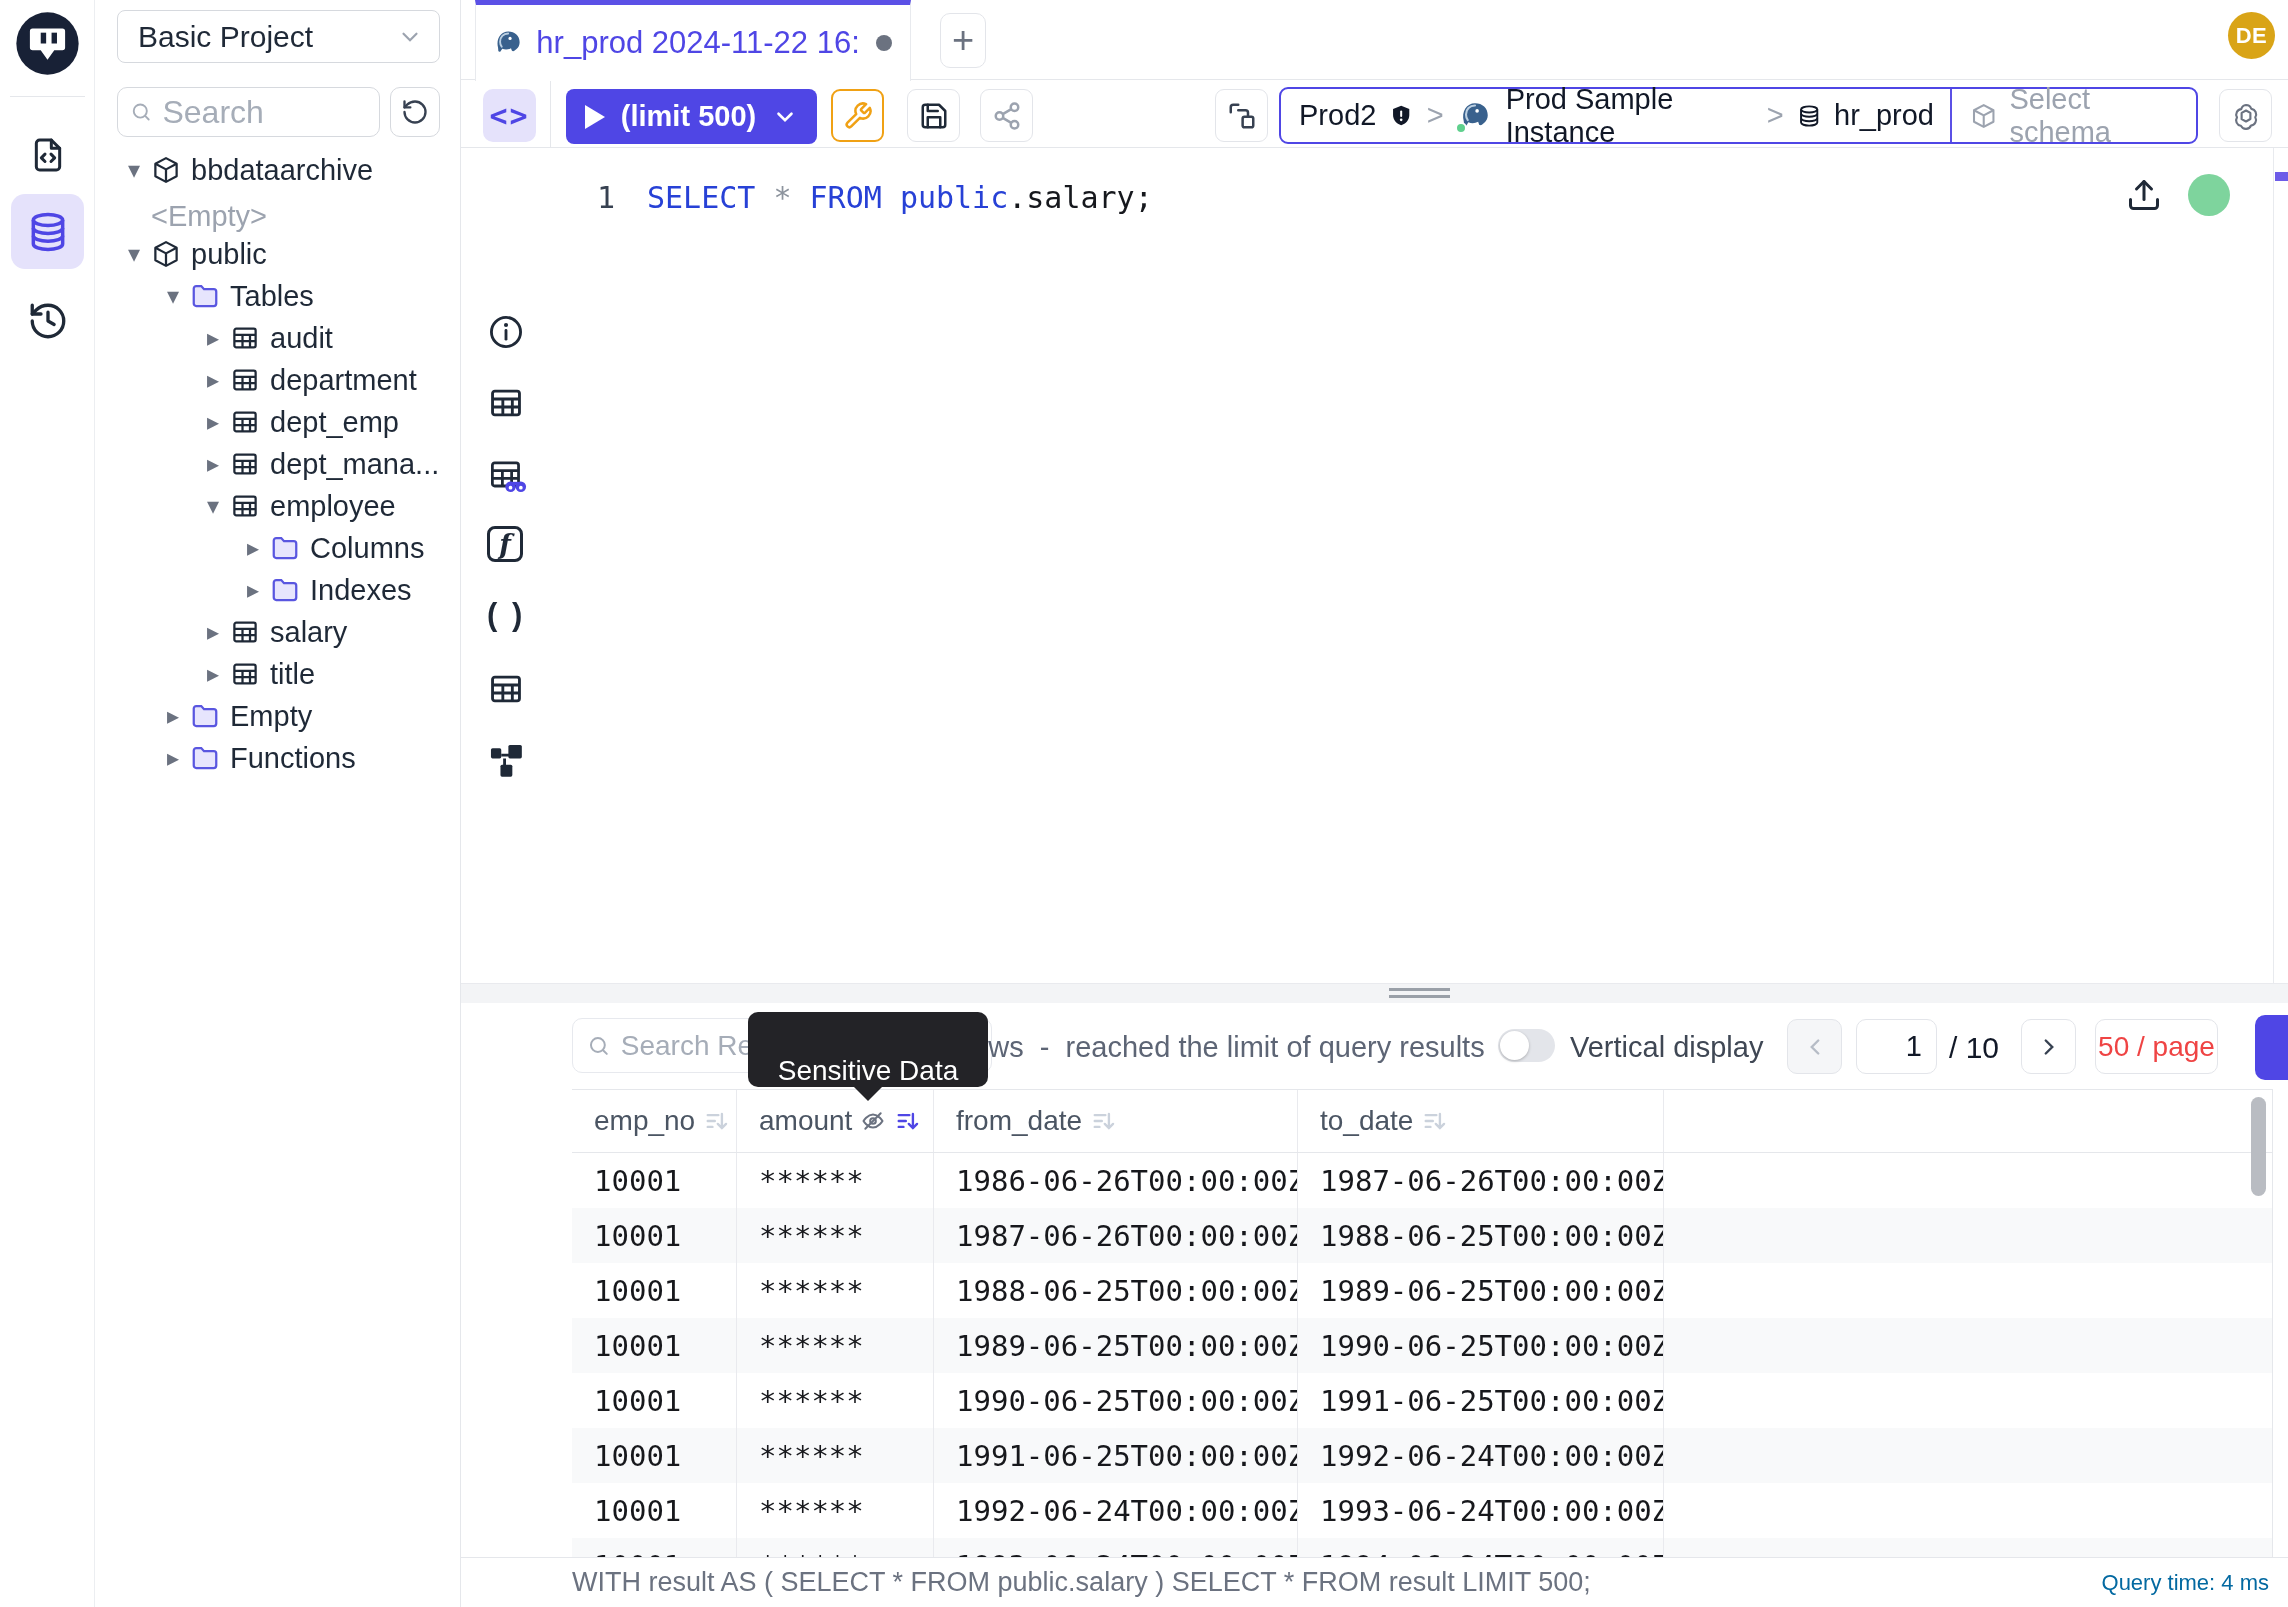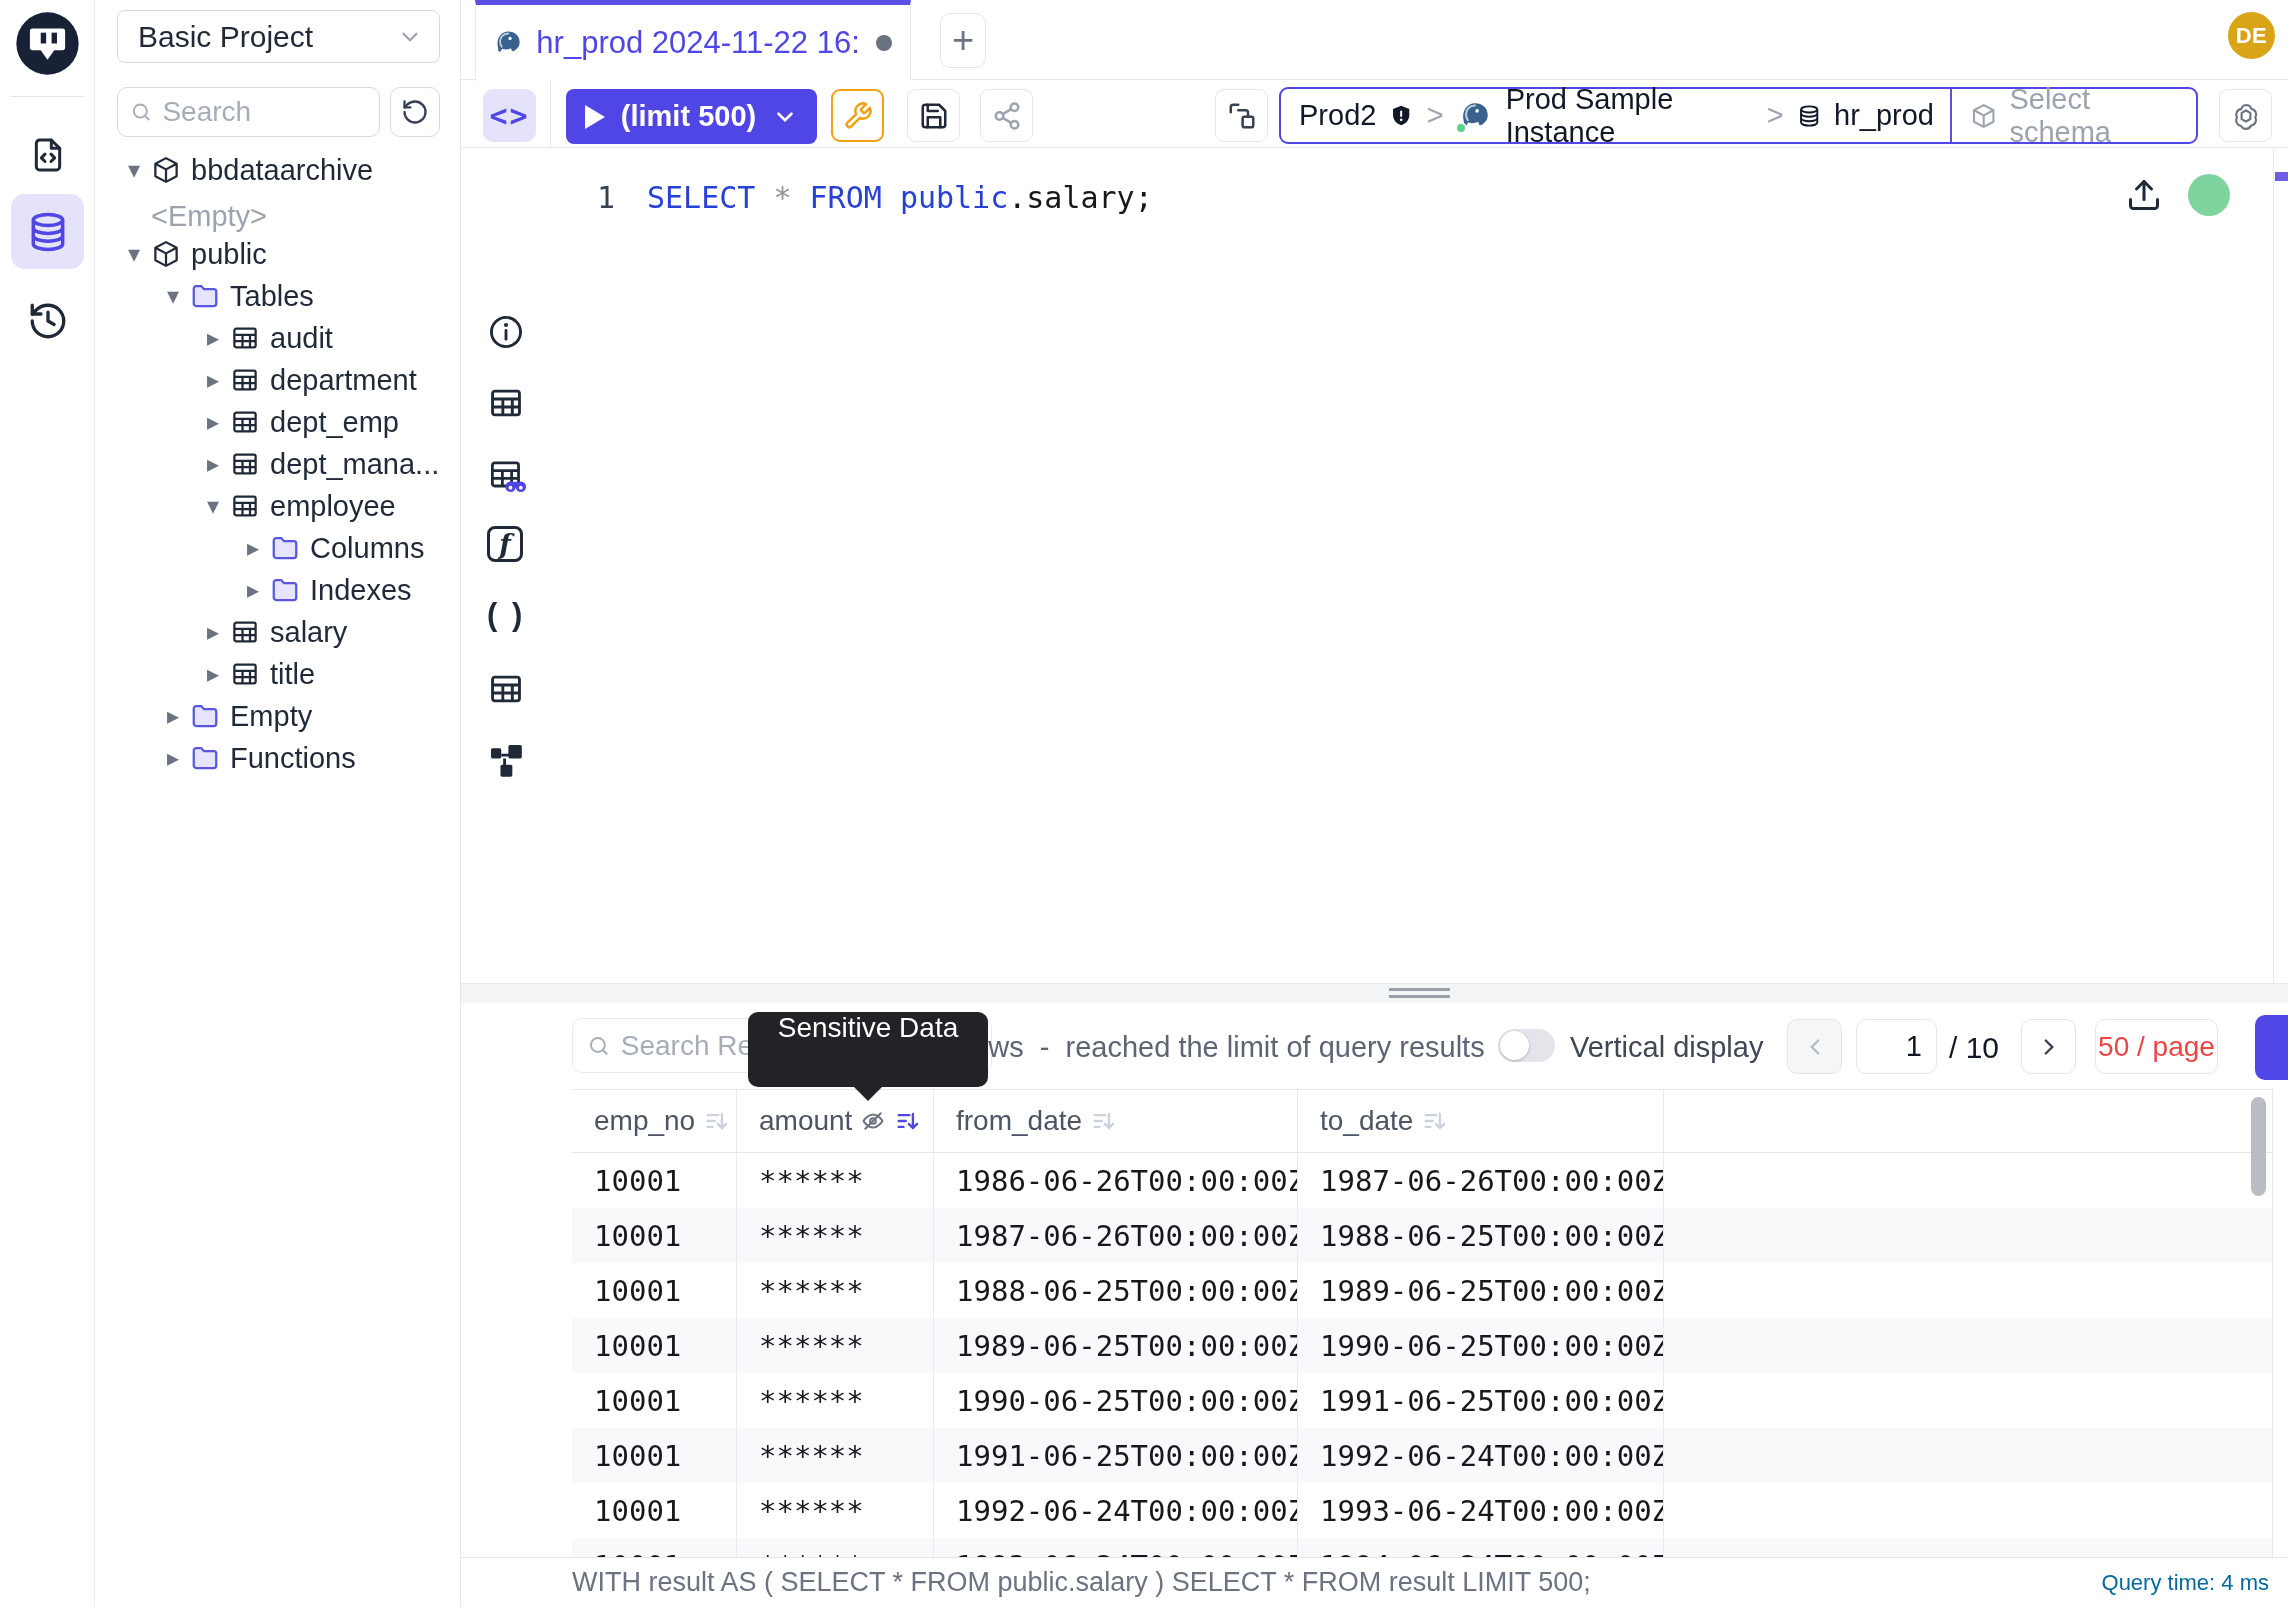--- a/index.html
+++ b/index.html
@@ -17,21 +17,21 @@
   .rail .logo-divider { position:absolute; left:10px; top:96px; width:75px; height:1px; background:#e5e7eb; }
   .rail-btn { position:absolute; left:11px; width:73px; height:63px; display:flex; align-items:center; justify-content:center; border-radius:14px; cursor:pointer; }
   .rail-btn.active { background:#e5e2fb; height:75px; }
 
   
   .sidebar { position:absolute; left:95px; top:0; width:366px; height:100%; background:#fff; border-right:1px solid #e5e7eb; }
   .proj-select { position:absolute; left:22px; top:10px; width:323px; height:53px; border:1px solid #d6d9de; border-radius:8px;
     display:flex; align-items:center; justify-content:space-between; padding:0 16px 0 20px; font-size:30px; color:#1f2937; background:#fff; cursor:pointer; }
   .search-row { position:absolute; left:22px; top:87px; width:323px; height:50px; display:flex; gap:10px; }
   .search-box { flex:1; border:1px solid #d6d9de; border-radius:10px; display:flex; align-items:center; padding:0 12px; gap:10px; background:#fff; }
-  .search-box input { border:none; outline:none; width:100%; font-size:28px; color:#374151; font-family:inherit; background:transparent; }
+  .search-box input { border:none; outline:none; width:100%; font-size:32px; color:#374151; font-family:inherit; background:transparent; }
   .search-box input::placeholder { color:#a6adb8; }
   .icon-btn-sq { width:50px; height:50px; border:1px solid #d6d9de; border-radius:10px; display:flex; align-items:center; justify-content:center; background:#fff; cursor:pointer; }
   .tree { position:absolute; left:0; top:149px; width:100%; }
   .tree-row { height:42px; display:flex; align-items:center; font-size:29px; color:#1f2937; cursor:pointer; white-space:nowrap; }
   .tree-row .caret { width:34px; text-align:center; color:#6b7280; font-size:24px; flex:none; }
   .tree-row .ticon { margin-right:10px; flex:none; }
   .tree-row.empty { color:#9ca3af; }
   .side-handle { position:absolute; top:780px; left:454px; width:3px; height:71px; background:#9aa0a8; }
   .side-handle2 { position:absolute; top:780px; left:462px; width:3px; height:71px; background:#9aa0a8; }
 
@@ -106,21 +106,21 @@
   .pg-btn.disabled { background:#f5f6f8; }
   .page-input { position:absolute; left:1395px; top:16px; width:81px; height:55px; border:1px solid #e3e5ea; border-radius:10px;
     font-size:29px; color:#111827; text-align:right; padding-right:14px; outline:none; font-family:inherit; }
   .page-total { position:absolute; left:1488px; top:28px; font-size:30px; color:#111827; }
   .page-size { position:absolute; left:1634px; top:16px; width:123px; height:55px; border:1px solid #e3e5ea; border-radius:10px;
     display:flex; align-items:center; justify-content:center; font-size:28px; color:#ef4444; background:#fff; cursor:pointer; }
   .export-partial { position:absolute; left:1794px; top:12px; width:40px; height:65px; background:#4f46e5; border-radius:10px 0 0 10px; cursor:pointer; }
 
   
   .tooltip { position:absolute; left:287px; top:9px; width:240px; height:75px; background:#232327; border-radius:10px; z-index:5;
-    display:flex; align-items:flex-start; justify-content:center; color:#fff; font-size:28px; }
+    display:flex; align-items:flex-end; justify-content:center; color:#fff; font-size:28px; }
   .tooltip-arrow { position:absolute; left:392px; top:83px; width:0; height:0; z-index:5;
     border-left:15px solid transparent; border-right:15px solid transparent; border-top:15px solid #232327; }
 
   
   .rtable { position:absolute; left:111px; top:86px; width:1701px; height:468px; overflow:hidden; border-top:1px solid #e5e7eb; border-right:1px solid #e5e7eb; }
   .thead { display:flex; height:63px; border-bottom:1px solid #e5e7eb; }
   .th { display:flex; align-items:center; gap:8px; padding-left:22px; font-size:28px; color:#4b5563; border-right:1px solid #e9eaee; }
   .th:last-child { border-right:none; }
   .trow { display:flex; height:55px; }
   .trow.alt { background:#f8f9fa; }

